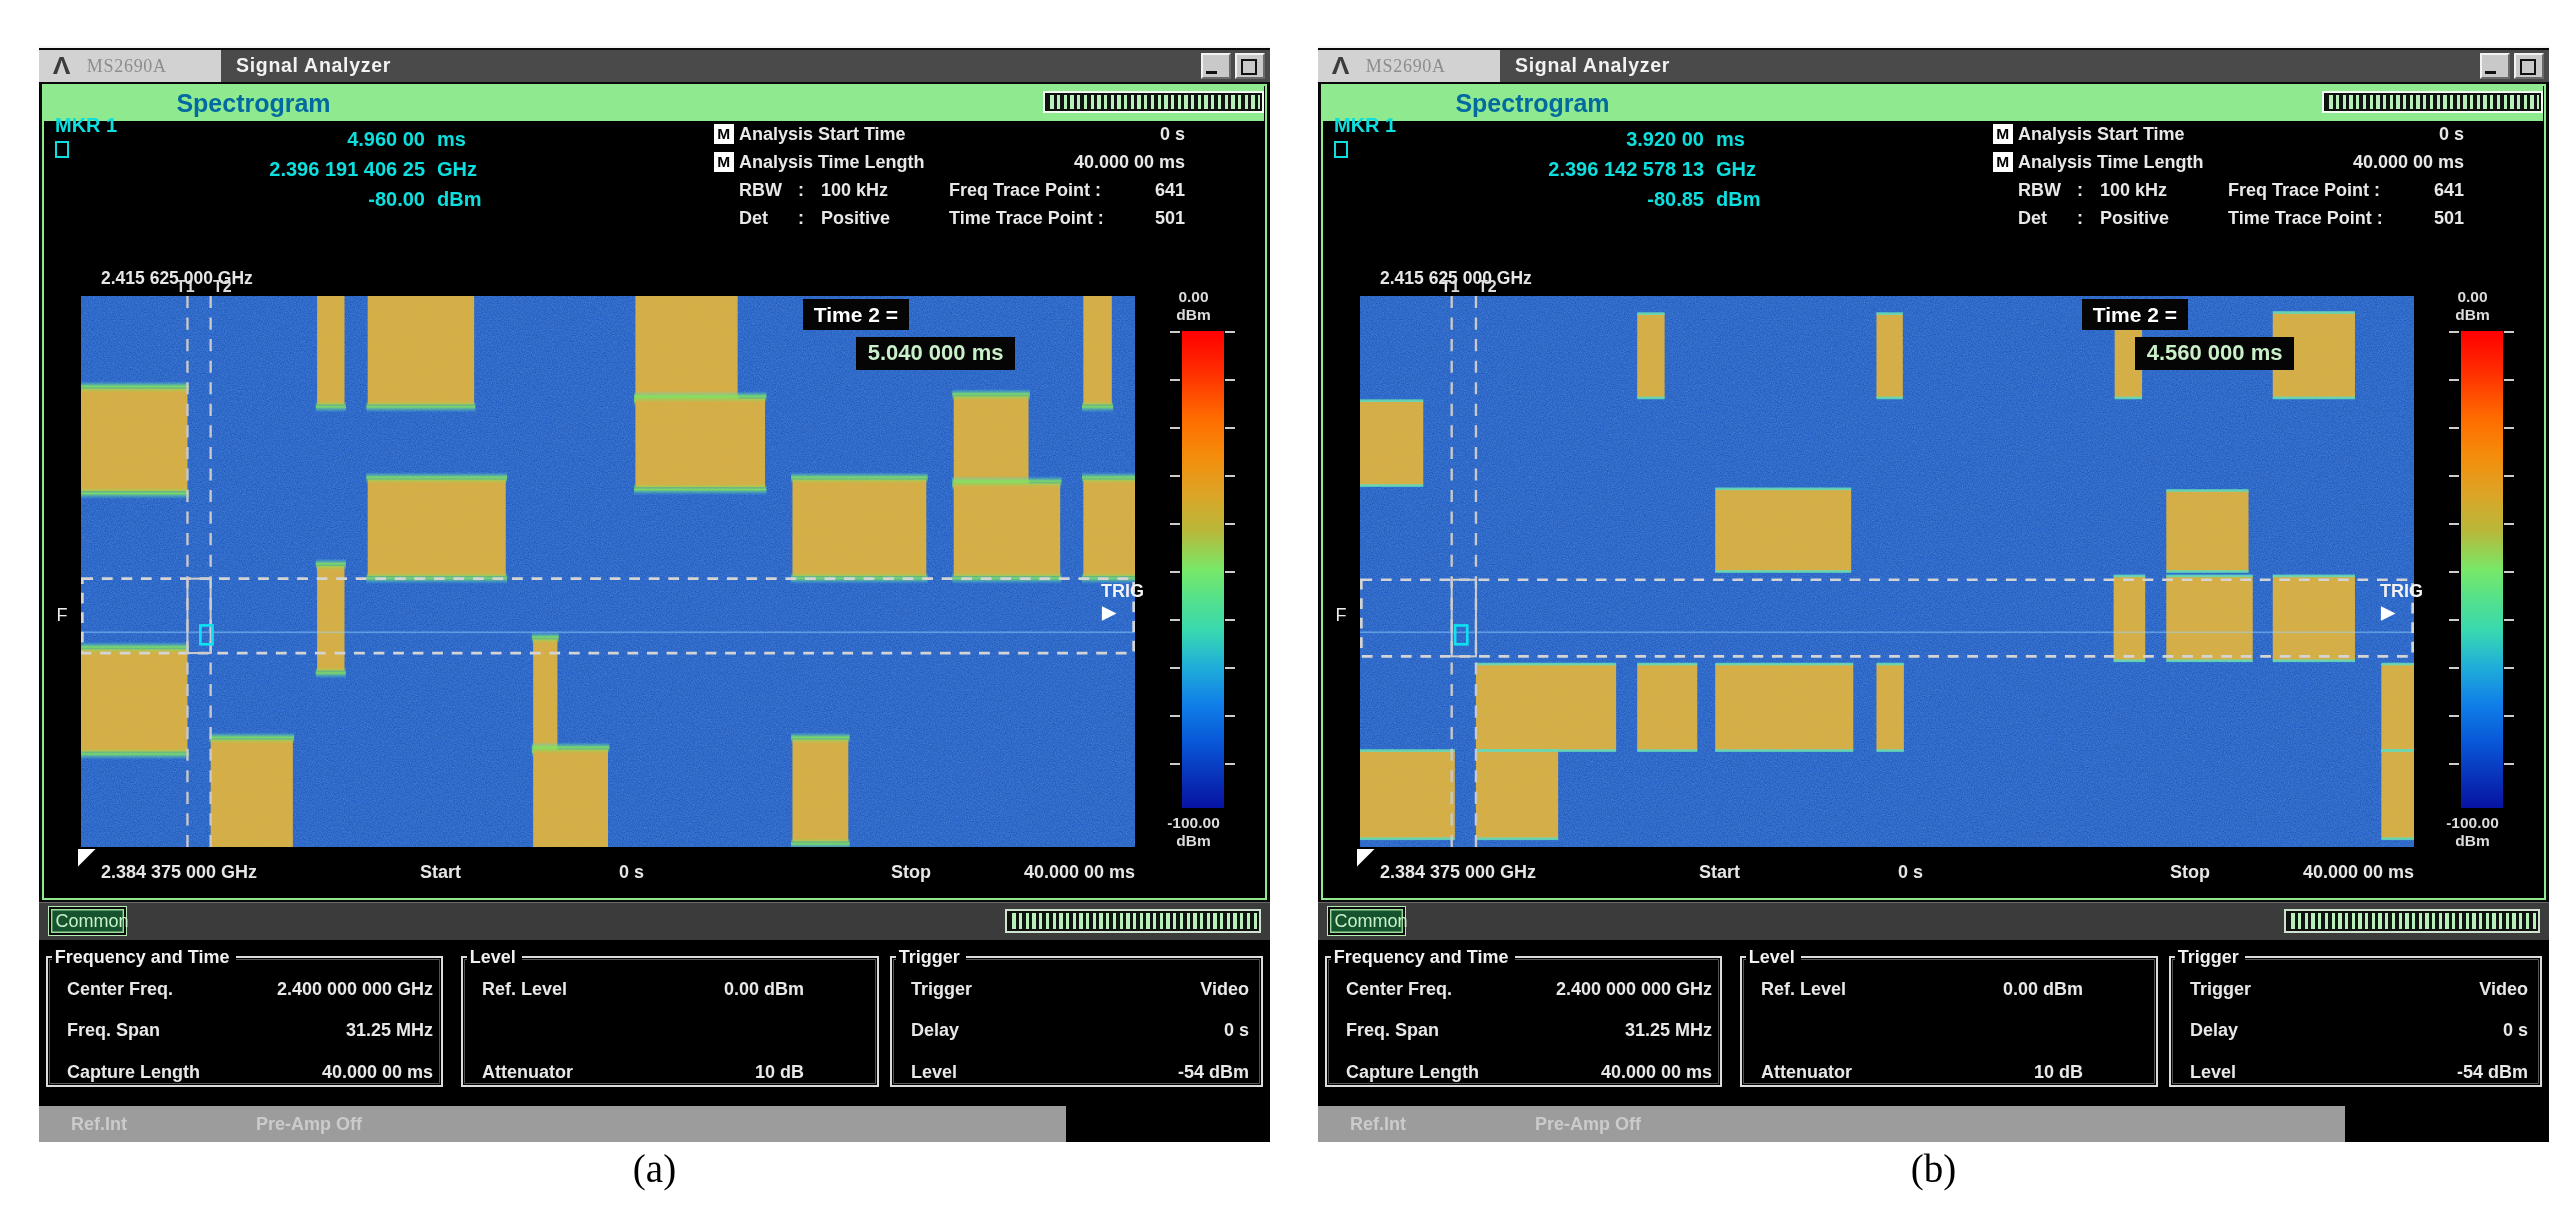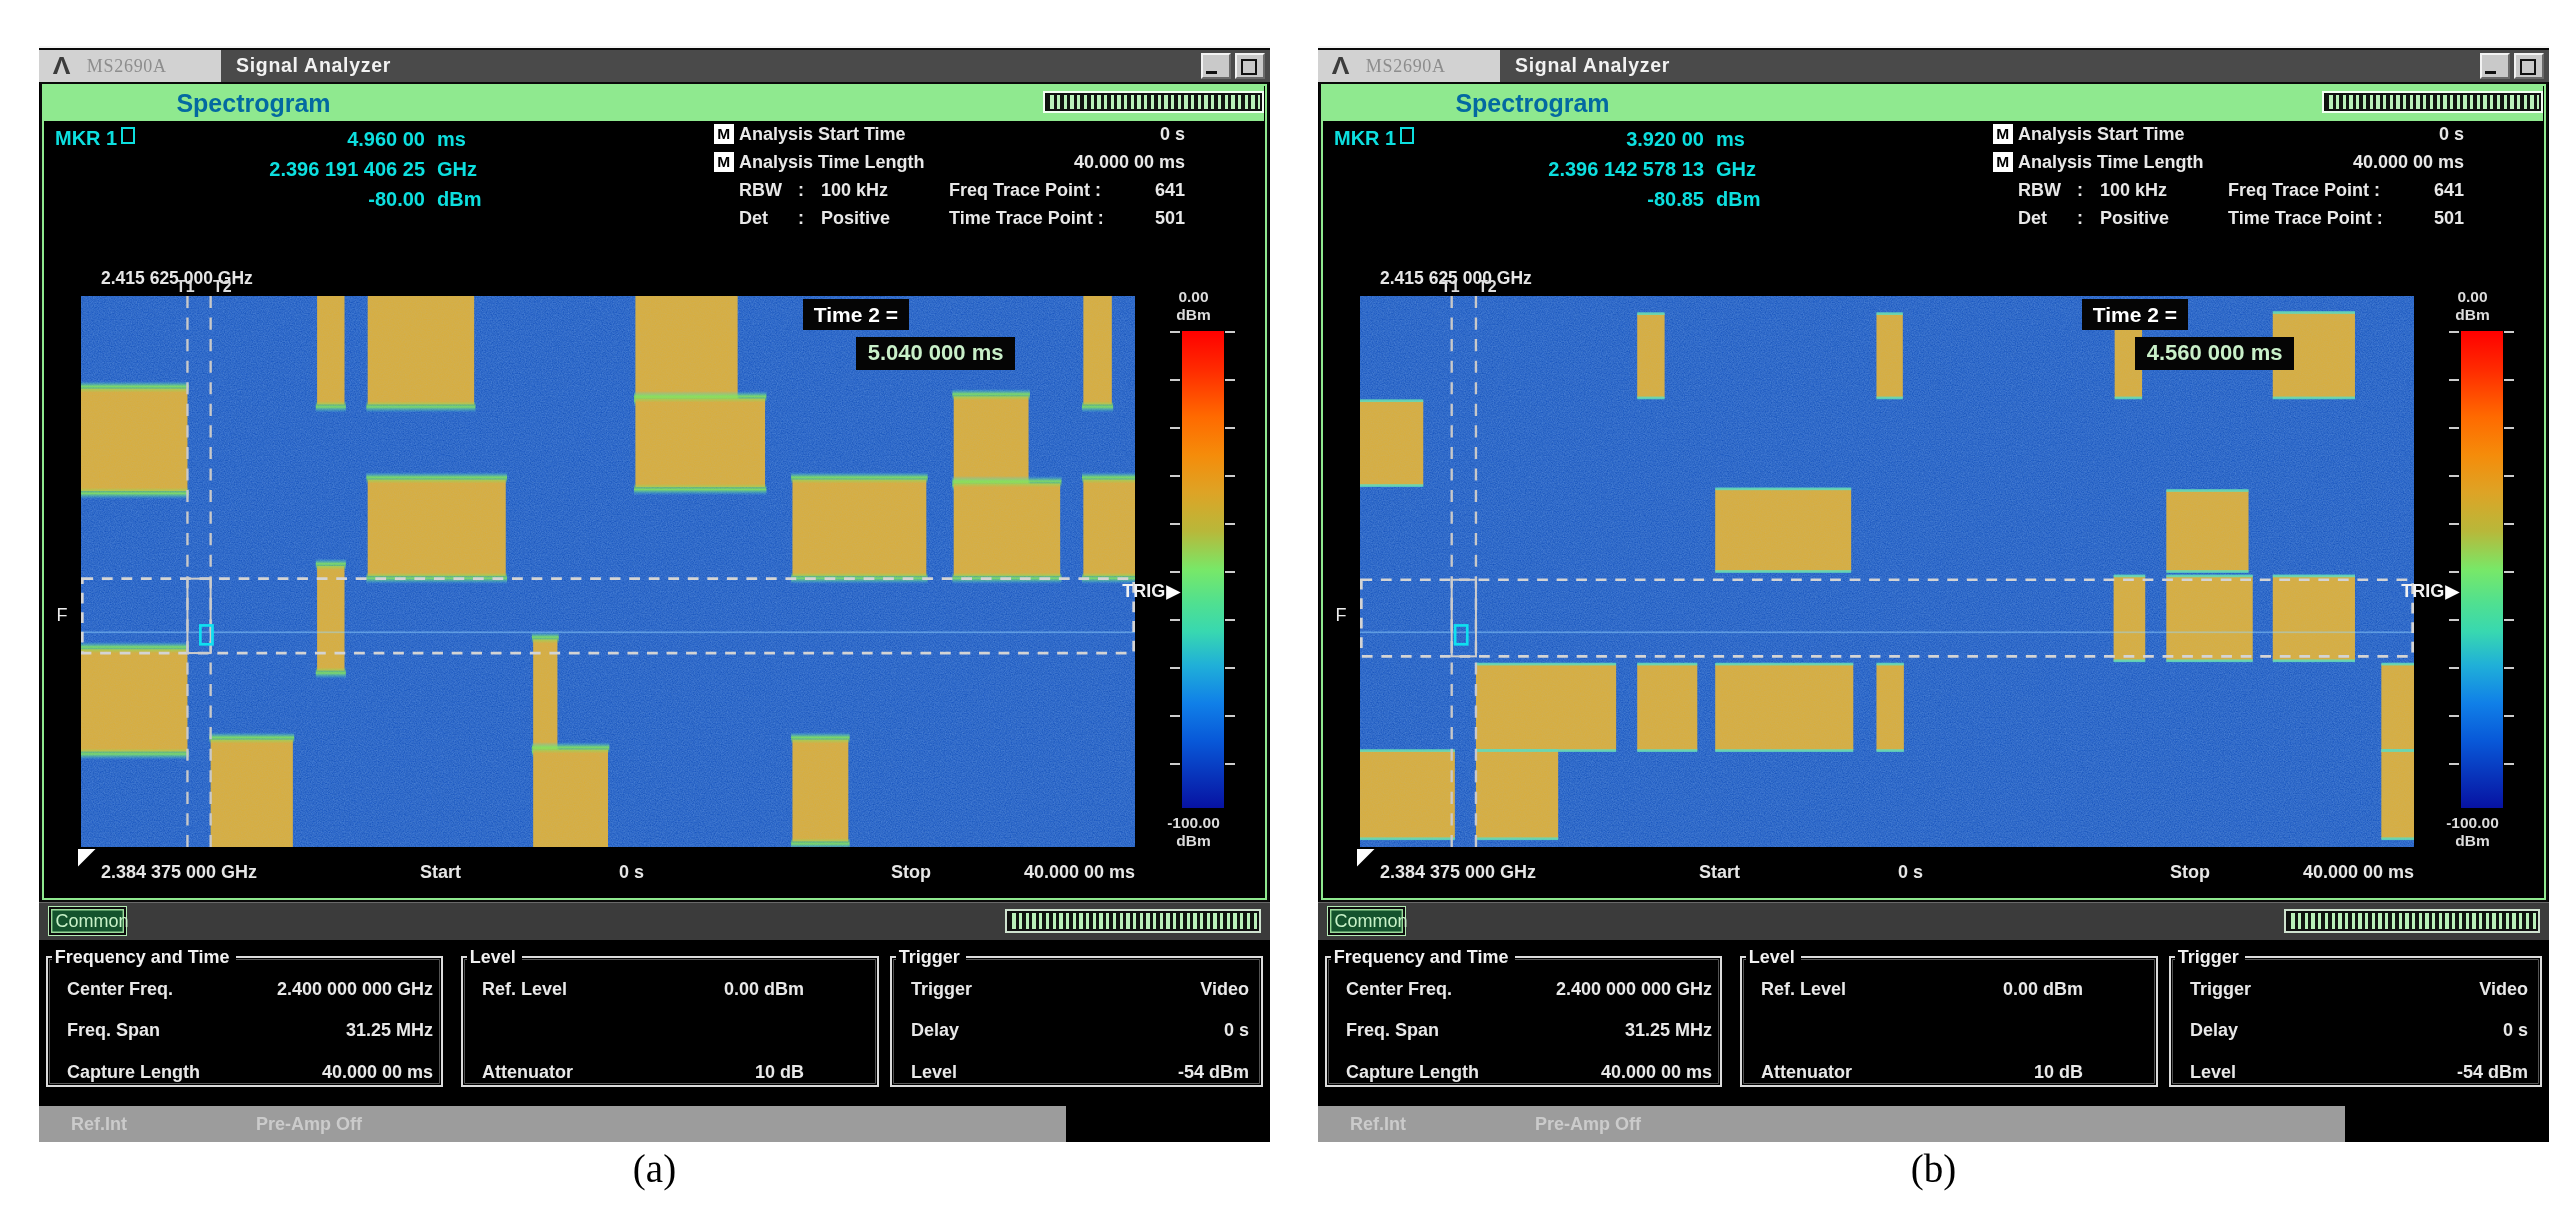--- a/index.html
+++ b/index.html
@@ -28,21 +28,21 @@
   .screen-header{position:absolute;left:5.4px;top:40px;width:1220px;height:35px;background:#8fe98f;}
   .screen-title{position:absolute;left:132px;top:2.7px;font-size:25px;font-weight:bold;color:#0369a1;}
   .stripes{background:repeating-linear-gradient(90deg,#101410 0 3.4px,#b9f0b9 3.4px 6.7px);
            border:2px solid #101010;box-sizing:border-box;}
   .header-stripes{position:absolute;left:1001px;top:7.4px;width:217px;height:17.5px;
                   box-shadow:0 0 0 2px #f2fff2;}
 
   
   .mkr-block{position:absolute;left:16px;top:78px;width:447px;}
   .mkr-row{display:flex;height:30px;align-items:center;color:#0ddfdf;font-weight:bold;font-size:20px;}
-  .mkr-label{width:100px;display:flex;align-items:flex-start;gap:4px;}
+  .mkr-label{width:100px;display:flex;align-items:flex-start;gap:4px;flex-direction:column;}
   .mkr-sq{width:10px;height:12.8px;border:2px solid #0ddfdf;display:inline-block;margin-bottom:6.7px;}
   .mkr-val{flex:1;text-align:right;}
   .mkr-unit{width:65px;padding-left:12px;text-align:left;}
 
   .an-block{position:absolute;left:675px;top:74px;width:471px;color:#e8e8e8;font-size:18px;font-weight:bold;}
   .an-row{display:flex;height:28px;align-items:center;}
   .m-icon{width:19.5px;height:19.5px;background:#fff;color:#000;font-size:15.5px;font-weight:bold;
           display:flex;align-items:center;justify-content:center;margin-right:5.4px;flex:0 0 auto;}
   .an-label{flex:1;}
   .an-value{margin-left:auto;text-align:right;}
@@ -56,21 +56,21 @@
   .freq-top{position:absolute;left:62px;top:222px;font-size:17.5px;font-weight:bold;color:#e6e6e6;}
   .t-label{position:absolute;top:232px;font-size:16px;color:#dddddd;font-weight:bold;}
   .plot-wrap{position:absolute;left:42px;top:250px;width:1054px;height:551px;}
   .plot-wrap svg{position:absolute;left:0;top:0;width:100%;height:100%;display:block;}
   .time2-label{position:absolute;left:68.5%;top:0.6%;background:#050505;color:#ffffff;
                font-size:21px;font-weight:bold;padding:3.4px 10.8px;}
   .time2-value{position:absolute;left:73.5%;top:7.4%;background:#050505;color:#c9f0c9;
                font-size:22px;font-weight:bold;padding:3.4px 12px;}
   .f-label{position:absolute;left:17.5px;top:559px;font-size:18px;color:#eeeeee;}
   .trig{position:absolute;left:1062px;top:535px;width:79px;text-align:right;color:#f2f2f2;
-        font-size:18px;font-weight:bold;display:flex;align-items:flex-start;justify-content:flex-end;}
+        font-size:18px;font-weight:bold;display:flex;align-items:flex-start;justify-content:flex-end;flex-direction:column;}
   .trig-arrow{font-size:17.5px;color:#ffffff;margin-left:1.3px;}
   .corner-arrow{position:absolute;left:39px;top:803px;width:17.5px;height:17.5px;background:#ffffff;
                 clip-path:polygon(0 0,100% 0,0 100%);}
 
   .colorbar{position:absolute;left:1143px;top:285px;width:42px;height:477px;
      background:linear-gradient(180deg,#ff0000 0%,#ff2a00 8%,#ff6a00 18%,#f58c0a 26%,
        #dda426 34%,#b8b83a 42%,#78e868 50%,#50e090 57%,#38d8b0 63%,#20b0d8 70%,
        #1080e8 78%,#0858d8 86%,#0830b8 94%,#0712a2 100%);}
   .cb-ticks{position:absolute;top:285px;width:10px;height:479px;
      background:repeating-linear-gradient(180deg,#cccccc 0 2px,transparent 2px 48px);}

